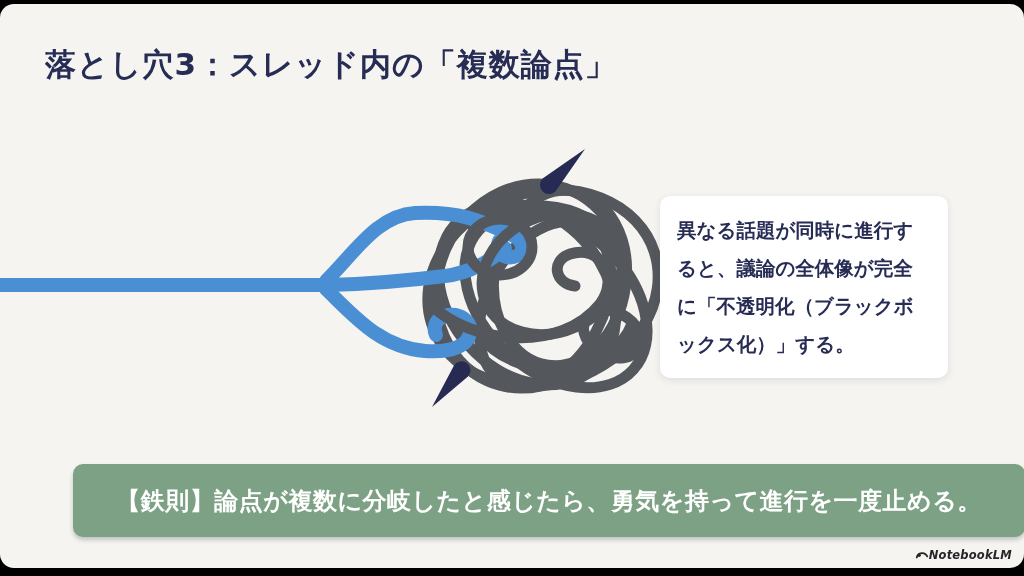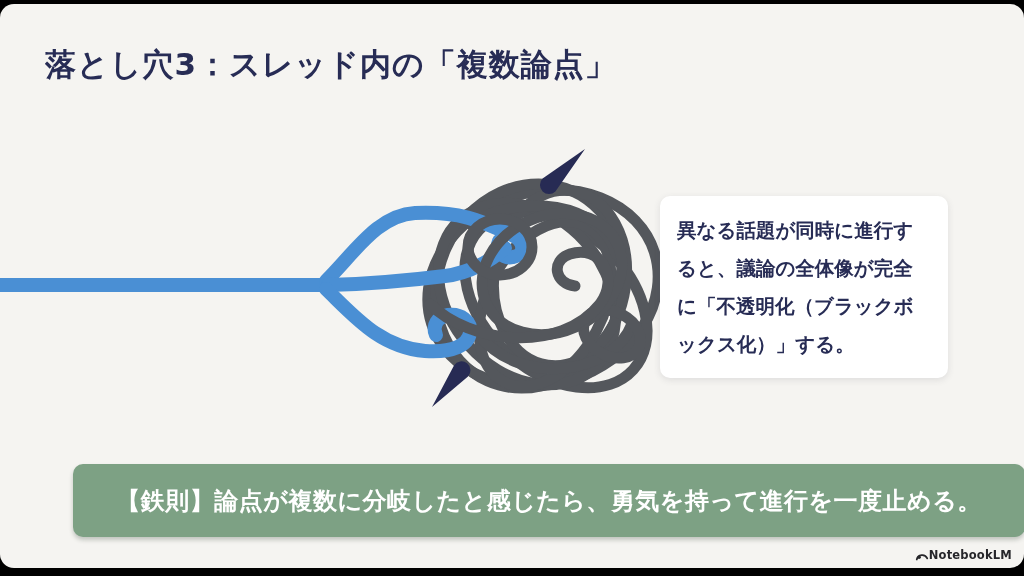--- a/index.html
+++ b/index.html
@@ -37,21 +37,21 @@
     display:flex;align-items:center;justify-content:center;
     box-shadow:0 3px 4px rgba(40,60,45,0.25);
     margin-left:40px;
   }
   .banner-text{
     font-size:24px;font-weight:bold;color:#ffffff;letter-spacing:0.5px;
     white-space:nowrap;
   }
   .footer-brand{
     position:absolute;right:12px;bottom:6px;
-    display:flex;align-items:flex-end;
+    display:flex;align-items:flex-start;font-style:italic;
   }
   .footer-brand-text{
     font-size:11.5px;font-weight:bold;color:#26262a;letter-spacing:0.2px;
   }
 </style>
 </head>
 <body>
 
 <div class="slide">
 

